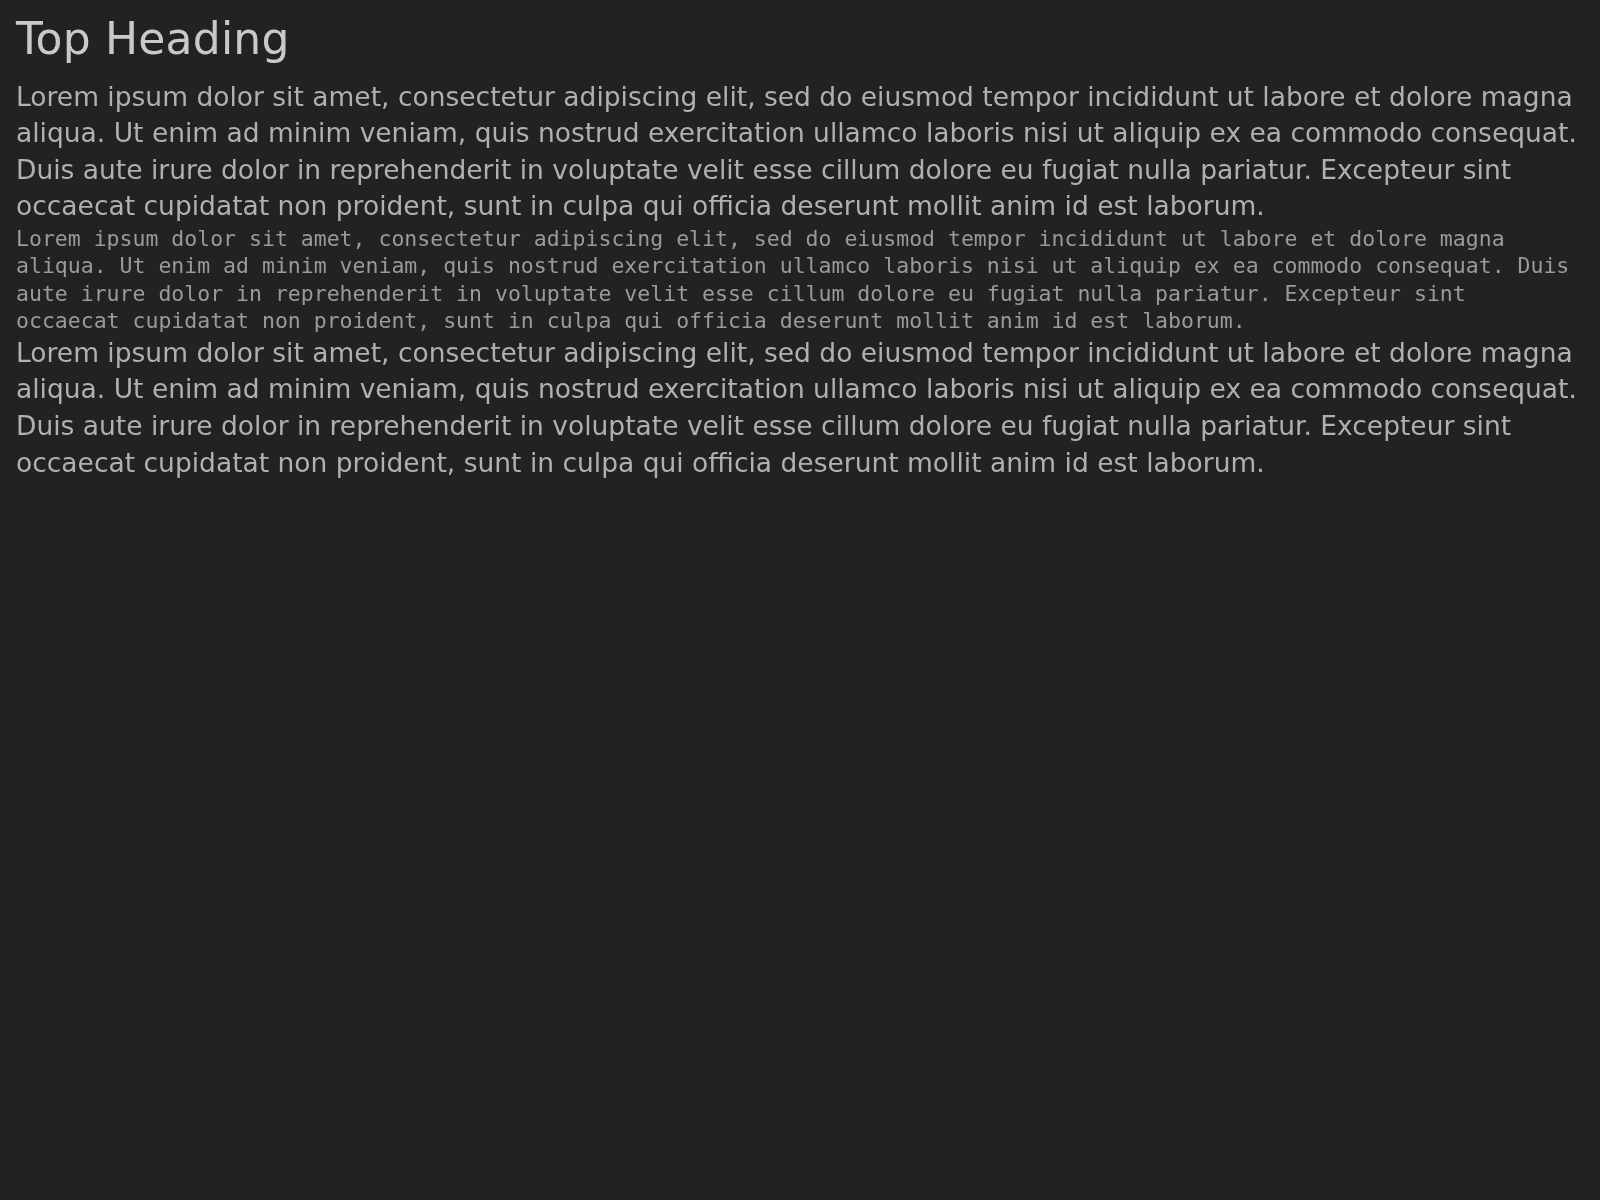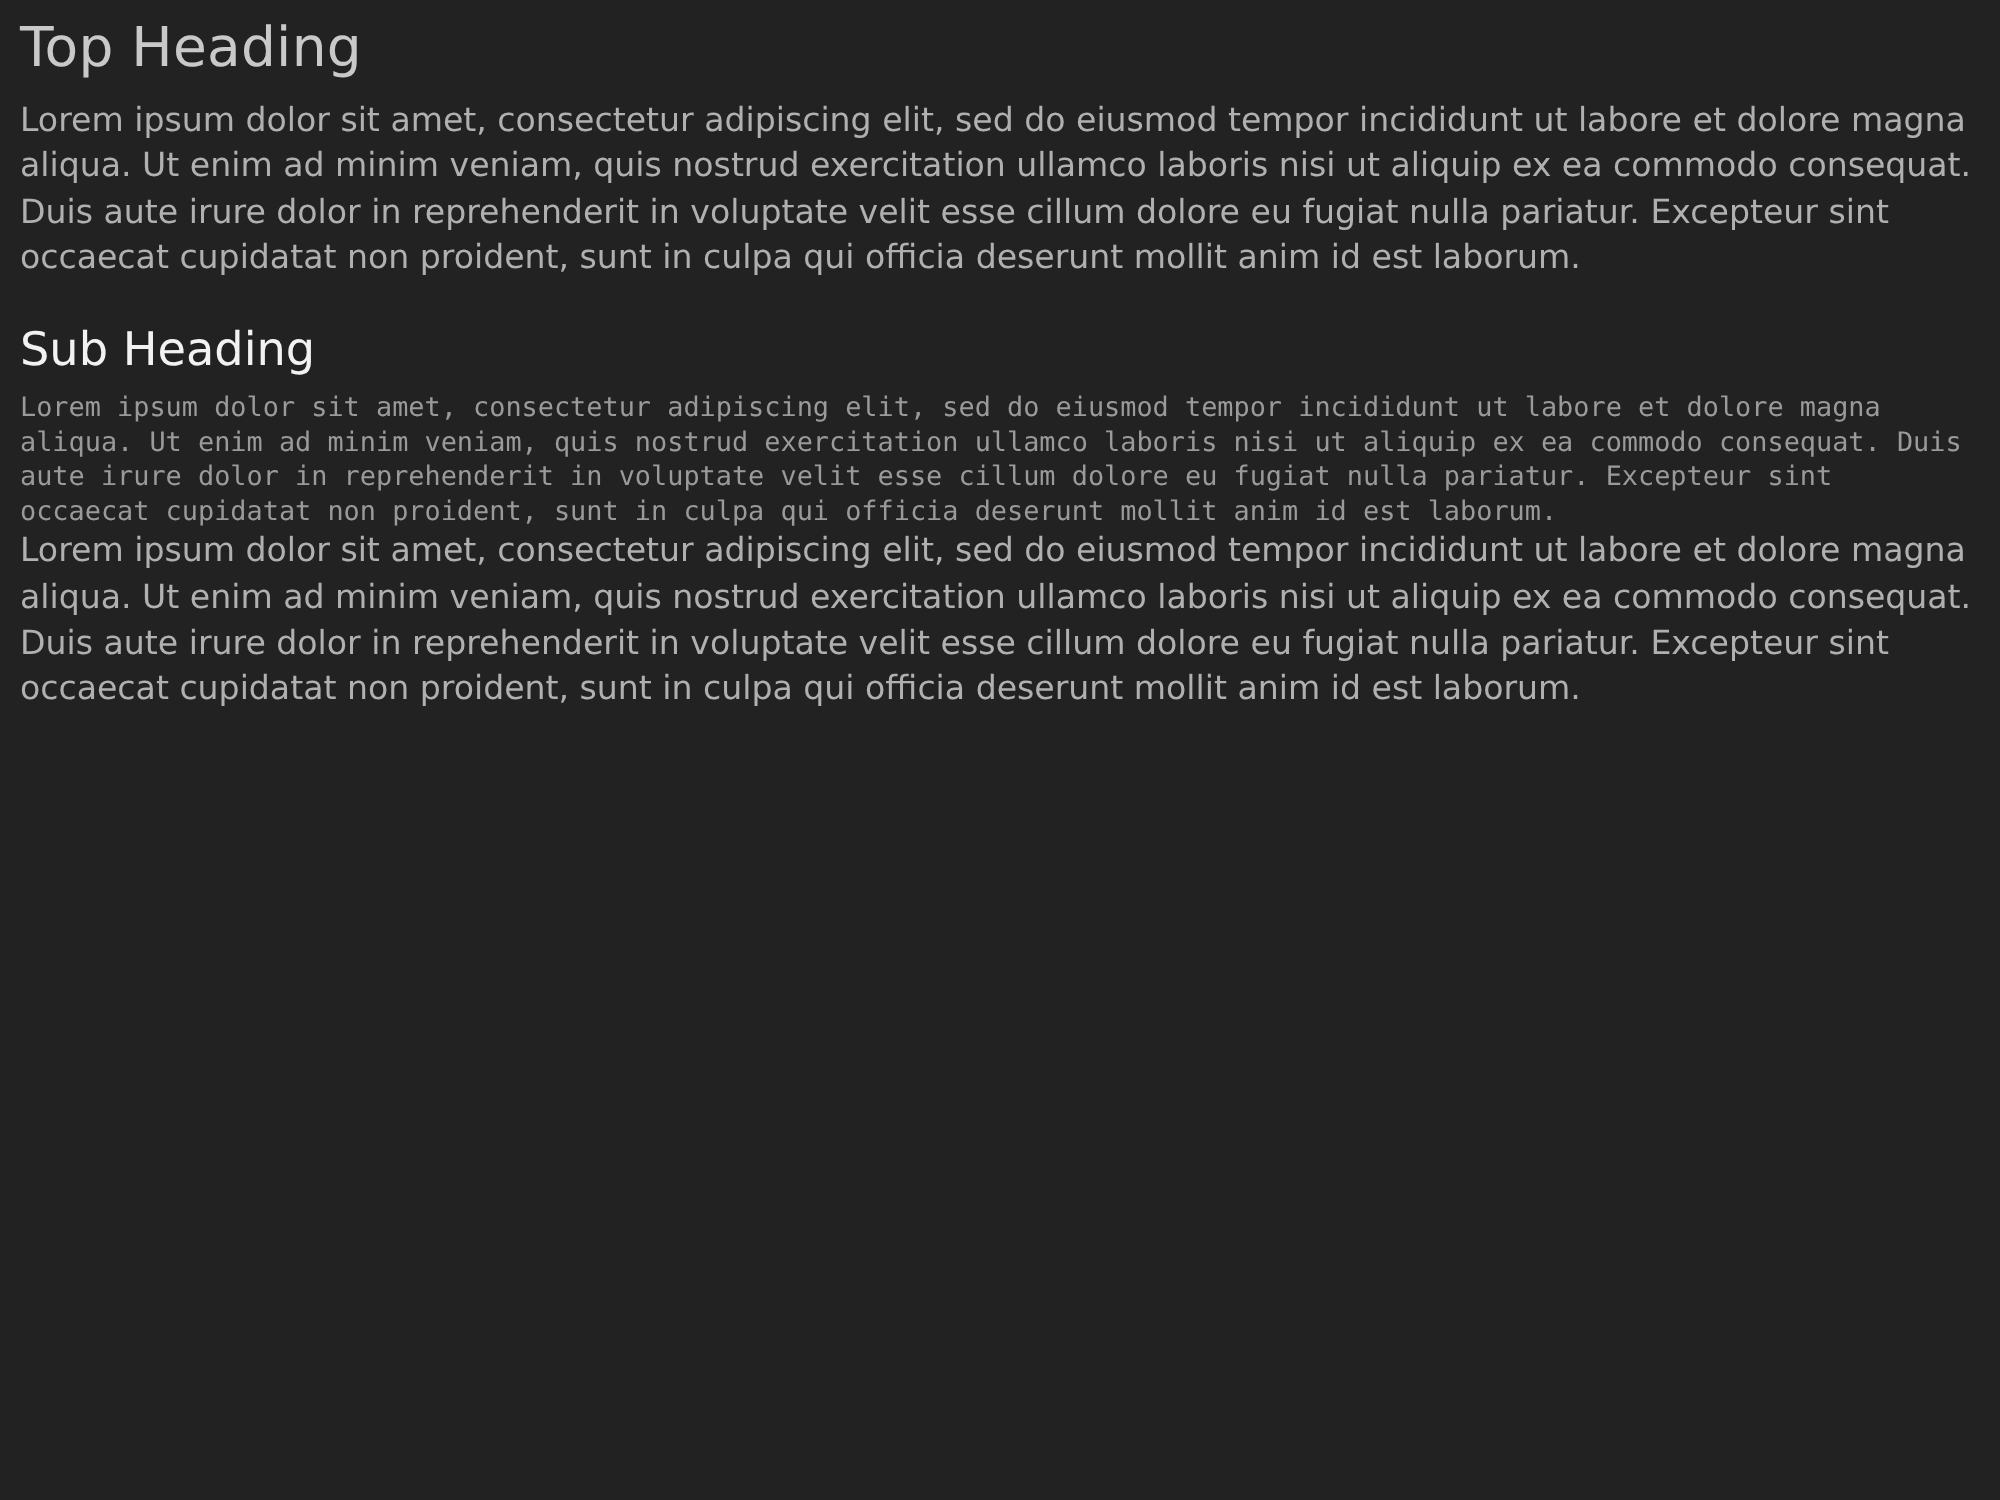--- a/index.html
+++ b/index.html
@@ -57,20 +57,19 @@
 </style>
 </head>
 <body>
 
 <div class="page">
 
   <h1 class="top-heading">Top Heading</h1>
 
   <p class="body-text">Lorem ipsum dolor sit amet, consectetur adipiscing elit, sed do eiusmod tempor incididunt ut labore et dolore magna aliqua. Ut enim ad minim veniam, quis nostrud exercitation ullamco laboris nisi ut aliquip ex ea commodo consequat. Duis aute irure dolor in reprehenderit in voluptate velit esse cillum dolore eu fugiat nulla pariatur. Excepteur sint occaecat cupidatat non proident, sunt in culpa qui officia deserunt mollit anim id est laborum.</p>
 
-  <h2 class="sub-heading">Sub Heading</h2>
 
   <pre class="mono-text">Lorem ipsum dolor sit amet, consectetur adipiscing elit, sed do eiusmod tempor incididunt ut labore et dolore magna aliqua. Ut enim ad minim veniam, quis nostrud exercitation ullamco laboris nisi ut aliquip ex ea commodo consequat. Duis aute irure dolor in reprehenderit in voluptate velit esse cillum dolore eu fugiat nulla pariatur. Excepteur sint occaecat cupidatat non proident, sunt in culpa qui officia deserunt mollit anim id est laborum.</pre>
 
 
   <p class="body-text">Lorem ipsum dolor sit amet, consectetur adipiscing elit, sed do eiusmod tempor incididunt ut labore et dolore magna aliqua. Ut enim ad minim veniam, quis nostrud exercitation ullamco laboris nisi ut aliquip ex ea commodo consequat. Duis aute irure dolor in reprehenderit in voluptate velit esse cillum dolore eu fugiat nulla pariatur. Excepteur sint occaecat cupidatat non proident, sunt in culpa qui officia deserunt mollit anim id est laborum.</p>
 
 </div>
 
 </body></html>

